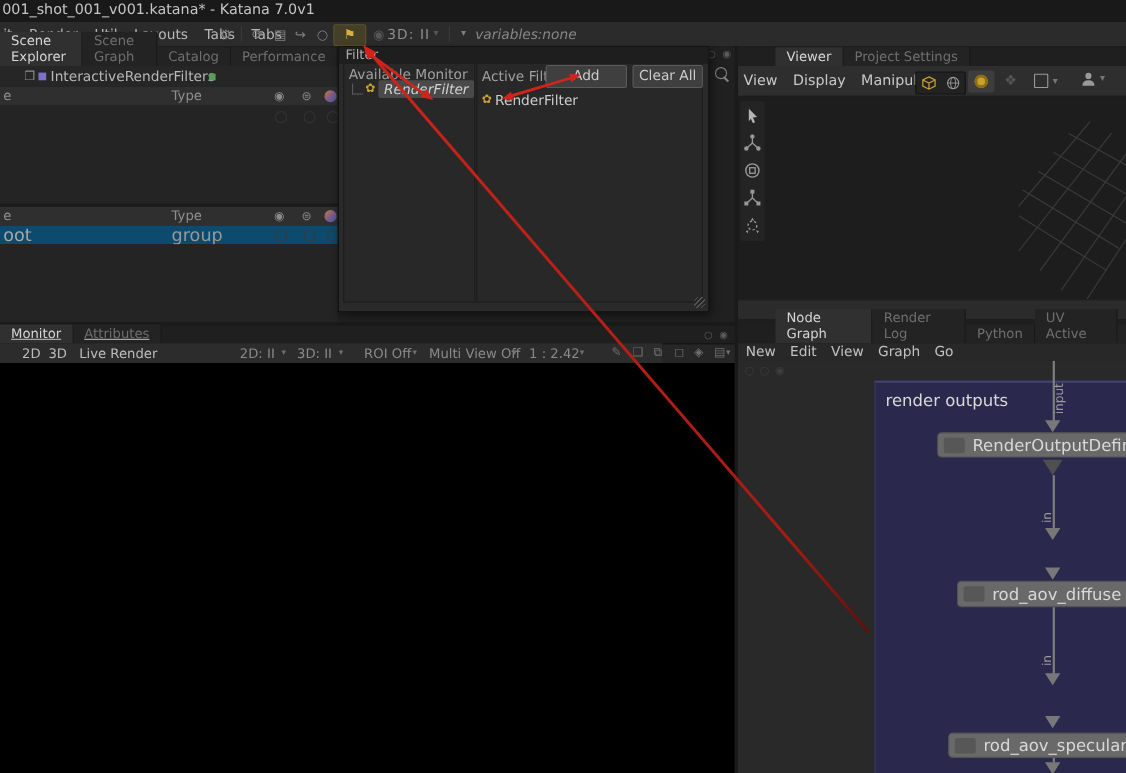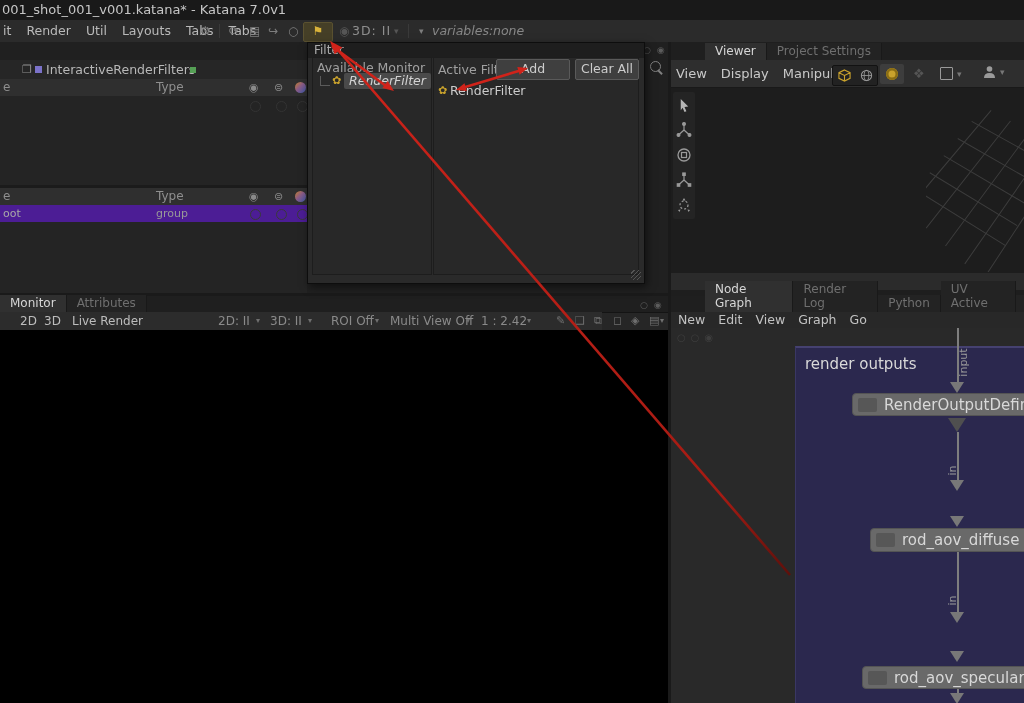--- a/index.html
+++ b/index.html
@@ -34,21 +34,21 @@
   .irfrow{left:0;top:60px;width:307px;height:19px;background:#262626;line-height:19px;}
   .hdr{width:307px;height:17px;background:#2f2f2f;border-bottom:1px solid #1c1c1c;
        font-size:12px;color:#8f8f8f;line-height:17px;}
   .pbody{width:307px;background:#242424;}
   .ghost{position:absolute;width:9px;height:9px;border:1px solid #333;border-radius:50%;}
   .swirl{position:absolute;width:11px;height:11px;border-radius:50%;
          background:linear-gradient(135deg,#c27f2c 0%,#8a5b86 45%,#3a57a8 100%);}
   .hdrico{position:absolute;color:#8a8a8a;font-size:11px;top:0;}
 
   
-  .mon-tabs{left:0;top:296px;width:668px;height:16px;}
+  .mon-tabs{left:0;top:296px;width:668px;height:16px;text-decoration:underline;}
   .mon-toolbar{left:0;top:312px;width:602px;height:18px;background:#2c2c2c;
                border-bottom:1px solid #86efac;line-height:18px;font-size:12px;}
   .mon-view{left:0;top:330px;width:668px;height:373px;background:#000;}
   .stat{color:#8a8a8a;} .statv{color:#6f6f6f;font-size:8px;}
   .mico{color:#6e6e6e;font-size:11px;}
 
   
   .vsplit{left:668px;top:42px;width:3px;height:661px;background:#1a1a1a;}
   .hsplitL{left:0;top:293px;width:668px;height:3px;background:#1a1a1a;}
   .hsplit1{left:0;top:185px;width:307px;height:3px;background:#1b1b1b;}
@@ -133,20 +133,26 @@
     <span class="abs mode3d nowrap">3D: II</span>
     <span class="tbico" style="left:394px;color:#565656;font-size:9px">▾</span>
     <span class="tbsep" style="left:408px"></span>
     <span class="tbico" style="left:419px;font-size:9px">▾</span>
     <span class="abs vars nowrap" style="left:432px">variables:</span>
     <span class="abs vars nowrap" style="left:493px">none</span>
   </div>
 
   <div class="abs leftbg"></div>
 
+  <div class="abs lp-tabs tabbar">
+    <div class="tab active">Scene Explorer</div>
+    <div class="tab">Scene Graph</div>
+    <div class="tab">Catalog</div>
+    <div class="tab">Performance</div>
+  </div>
 
   <div class="abs irfrow nowrap">
     <span style="position:absolute;left:22px;color:#8f8f8f;font-size:11px">❐</span>
     <span style="position:absolute;left:35px;top:6px;width:7px;height:7px;background:#7b72c9"></span>
     <span style="position:absolute;left:46px;color:#b8b8b8">InteractiveRenderFilters</span>
     <span style="position:absolute;left:190px;top:7px;width:6px;height:6px;background:#55a055"></span>
   </div>
 
   <div class="abs hdr" style="left:0;top:79px">
     <span style="position:absolute;left:3px">e</span>
@@ -162,21 +168,21 @@
   </div>
   <div class="abs hsplit1"></div>
 
   <div class="abs hdr" style="left:0;top:188px">
     <span style="position:absolute;left:3px">e</span>
     <span style="position:absolute;left:156px">Type</span>
     <span class="hdrico" style="left:249px">◉</span>
     <span class="hdrico" style="left:274px">⊜</span>
     <span class="swirl" style="left:295px;top:3px"></span>
   </div>
-  <div class="abs" style="left:0;top:205px;width:307px;height:17px;background:#4c1d95;line-height:17px;font-size:11px">
+  <div class="abs" style="left:0;top:205px;width:307px;height:17px;background:#0c4a6e;line-height:17px;font-size:16px">
     <span style="position:absolute;left:3px;color:#a8a8a8">oot</span>
     <span style="position:absolute;left:156px;color:#989898">group</span>
     <span class="ghost" style="left:250px;top:4px;border-color:#3a3a3a"></span>
     <span class="ghost" style="left:276px;top:4px;border-color:#3a3a3a"></span>
     <span class="ghost" style="left:297px;top:4px;border-color:#3a3a3a"></span>
   </div>
   <div class="abs pbody" style="left:0;top:222px;height:71px"></div>
 
   <div class="panecircles" style="left:643px;top:45px">
     <span>○</span>

